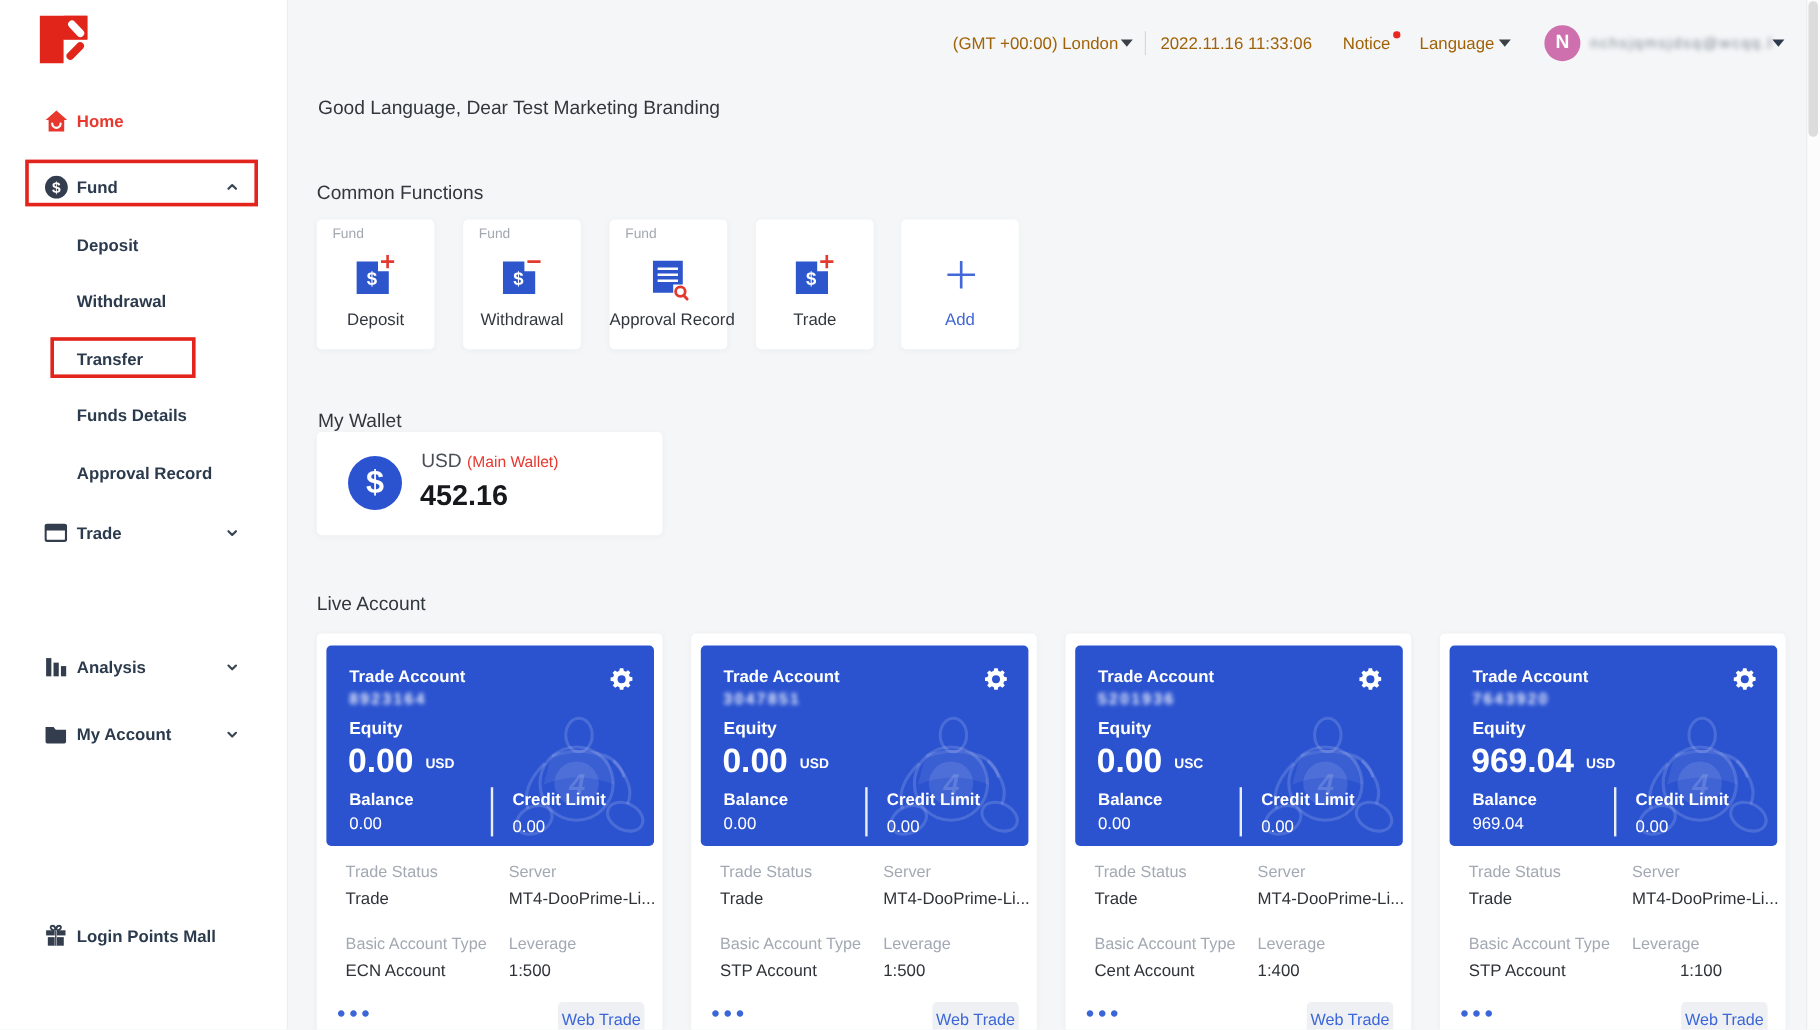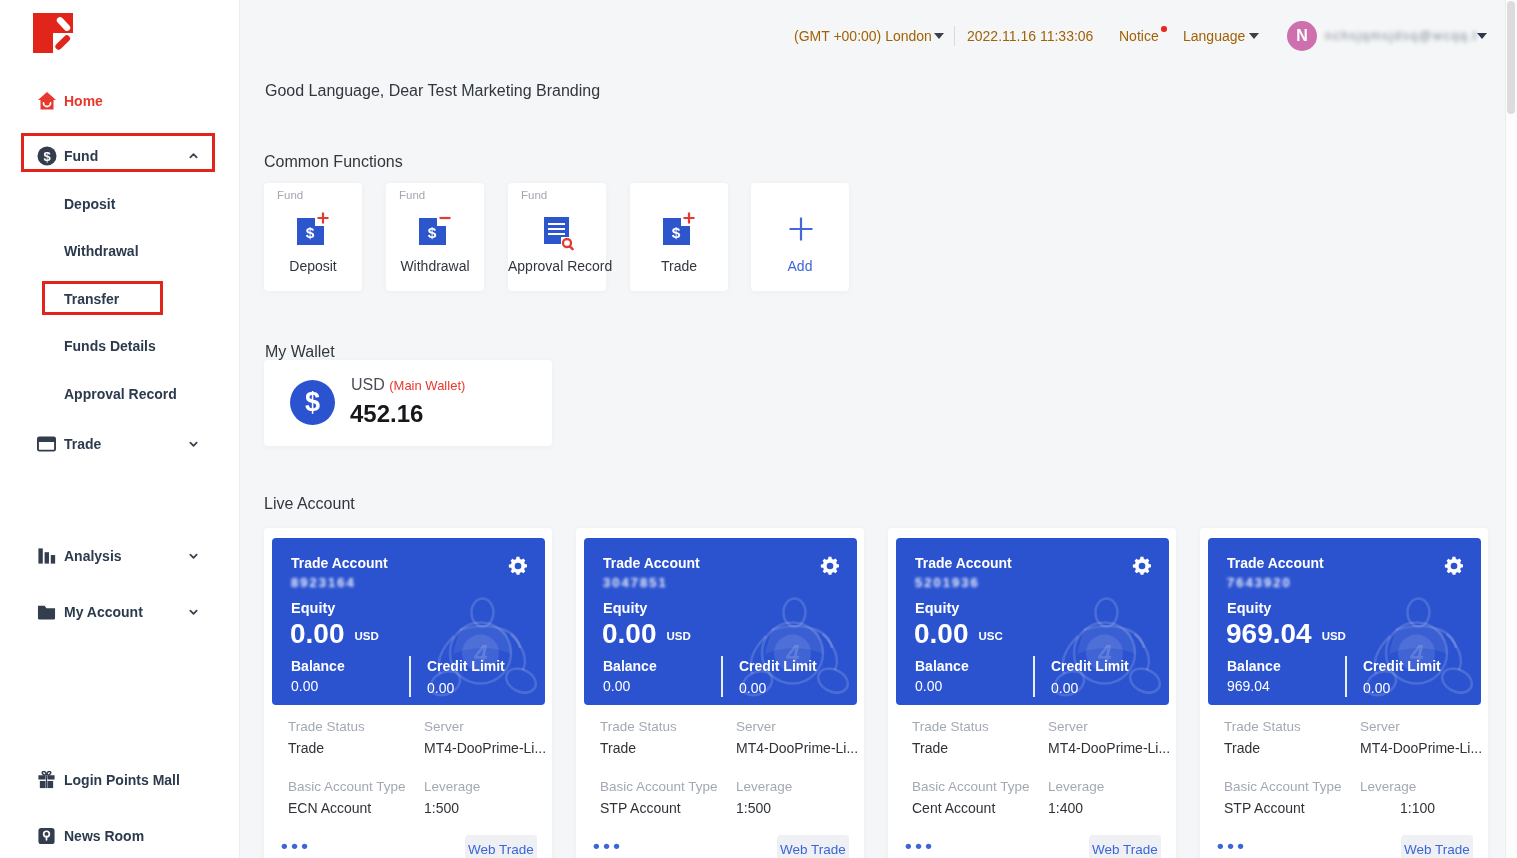--- a/index.html
+++ b/index.html
@@ -128,28 +128,20 @@
     <svg class="ico" viewBox="0 0 20 20">
       <rect x="1.5" y="5" width="17" height="4.5" fill="#333d4d"></rect>
       <rect x="3" y="11" width="14" height="7.5" fill="#333d4d"></rect>
       <path d="M9.3 5 C5 5 4.5 1 7 1 c2 0 2.6 2.4 2.6 4 M10.7 5 c4.3 0 4.8 -4 2.3 -4 c-2 0 -2.6 2.4 -2.6 4" fill="none" stroke="#333d4d" stroke-width="1.6"></path>
       <rect x="9" y="5" width="2" height="13.5" fill="#fff"></rect>
       <rect x="9.4" y="5" width="1.2" height="13.5" fill="#333d4d"></rect>
     </svg>
     <span class="txt">Login Points Mall</span>
   </div>
 
-  <div class="mi" style="top:821px;">
-    <svg class="ico" viewBox="0 0 20 20">
-      <rect x="1.5" y="1.5" width="17" height="17" rx="3" fill="#333d4d"></rect>
-      <circle cx="10" cy="8" r="3" fill="none" stroke="#fff" stroke-width="1.8"></circle>
-      <path d="M10 10.5 V14" stroke="#fff" stroke-width="1.8" stroke-linecap="round"></path>
-    </svg>
-    <span class="txt">News Room</span>
-  </div>
 </div>
 
 <div class="htxt" style="left:794px; top:28px;">(GMT +00:00) London</div>
 <div class="caret" style="left:934px; top:33px;"></div>
 <div class="abs" style="left:954px; top:26px; width:1px; height:20px; background:#d9d9d9;"></div>
 <div class="htxt" style="left:967px; top:28px;">2022.11.16 11:33:06</div>
 <div class="htxt" style="left:1119px; top:28px;">Notice</div>
 <div class="abs" style="left:1161px; top:26px; width:5.5px; height:5.5px; border-radius:50%; background:#e8281e;"></div>
 <div class="htxt" style="left:1183px; top:28px;">Language</div>
 <div class="caret" style="left:1249px; top:33px;"></div>

